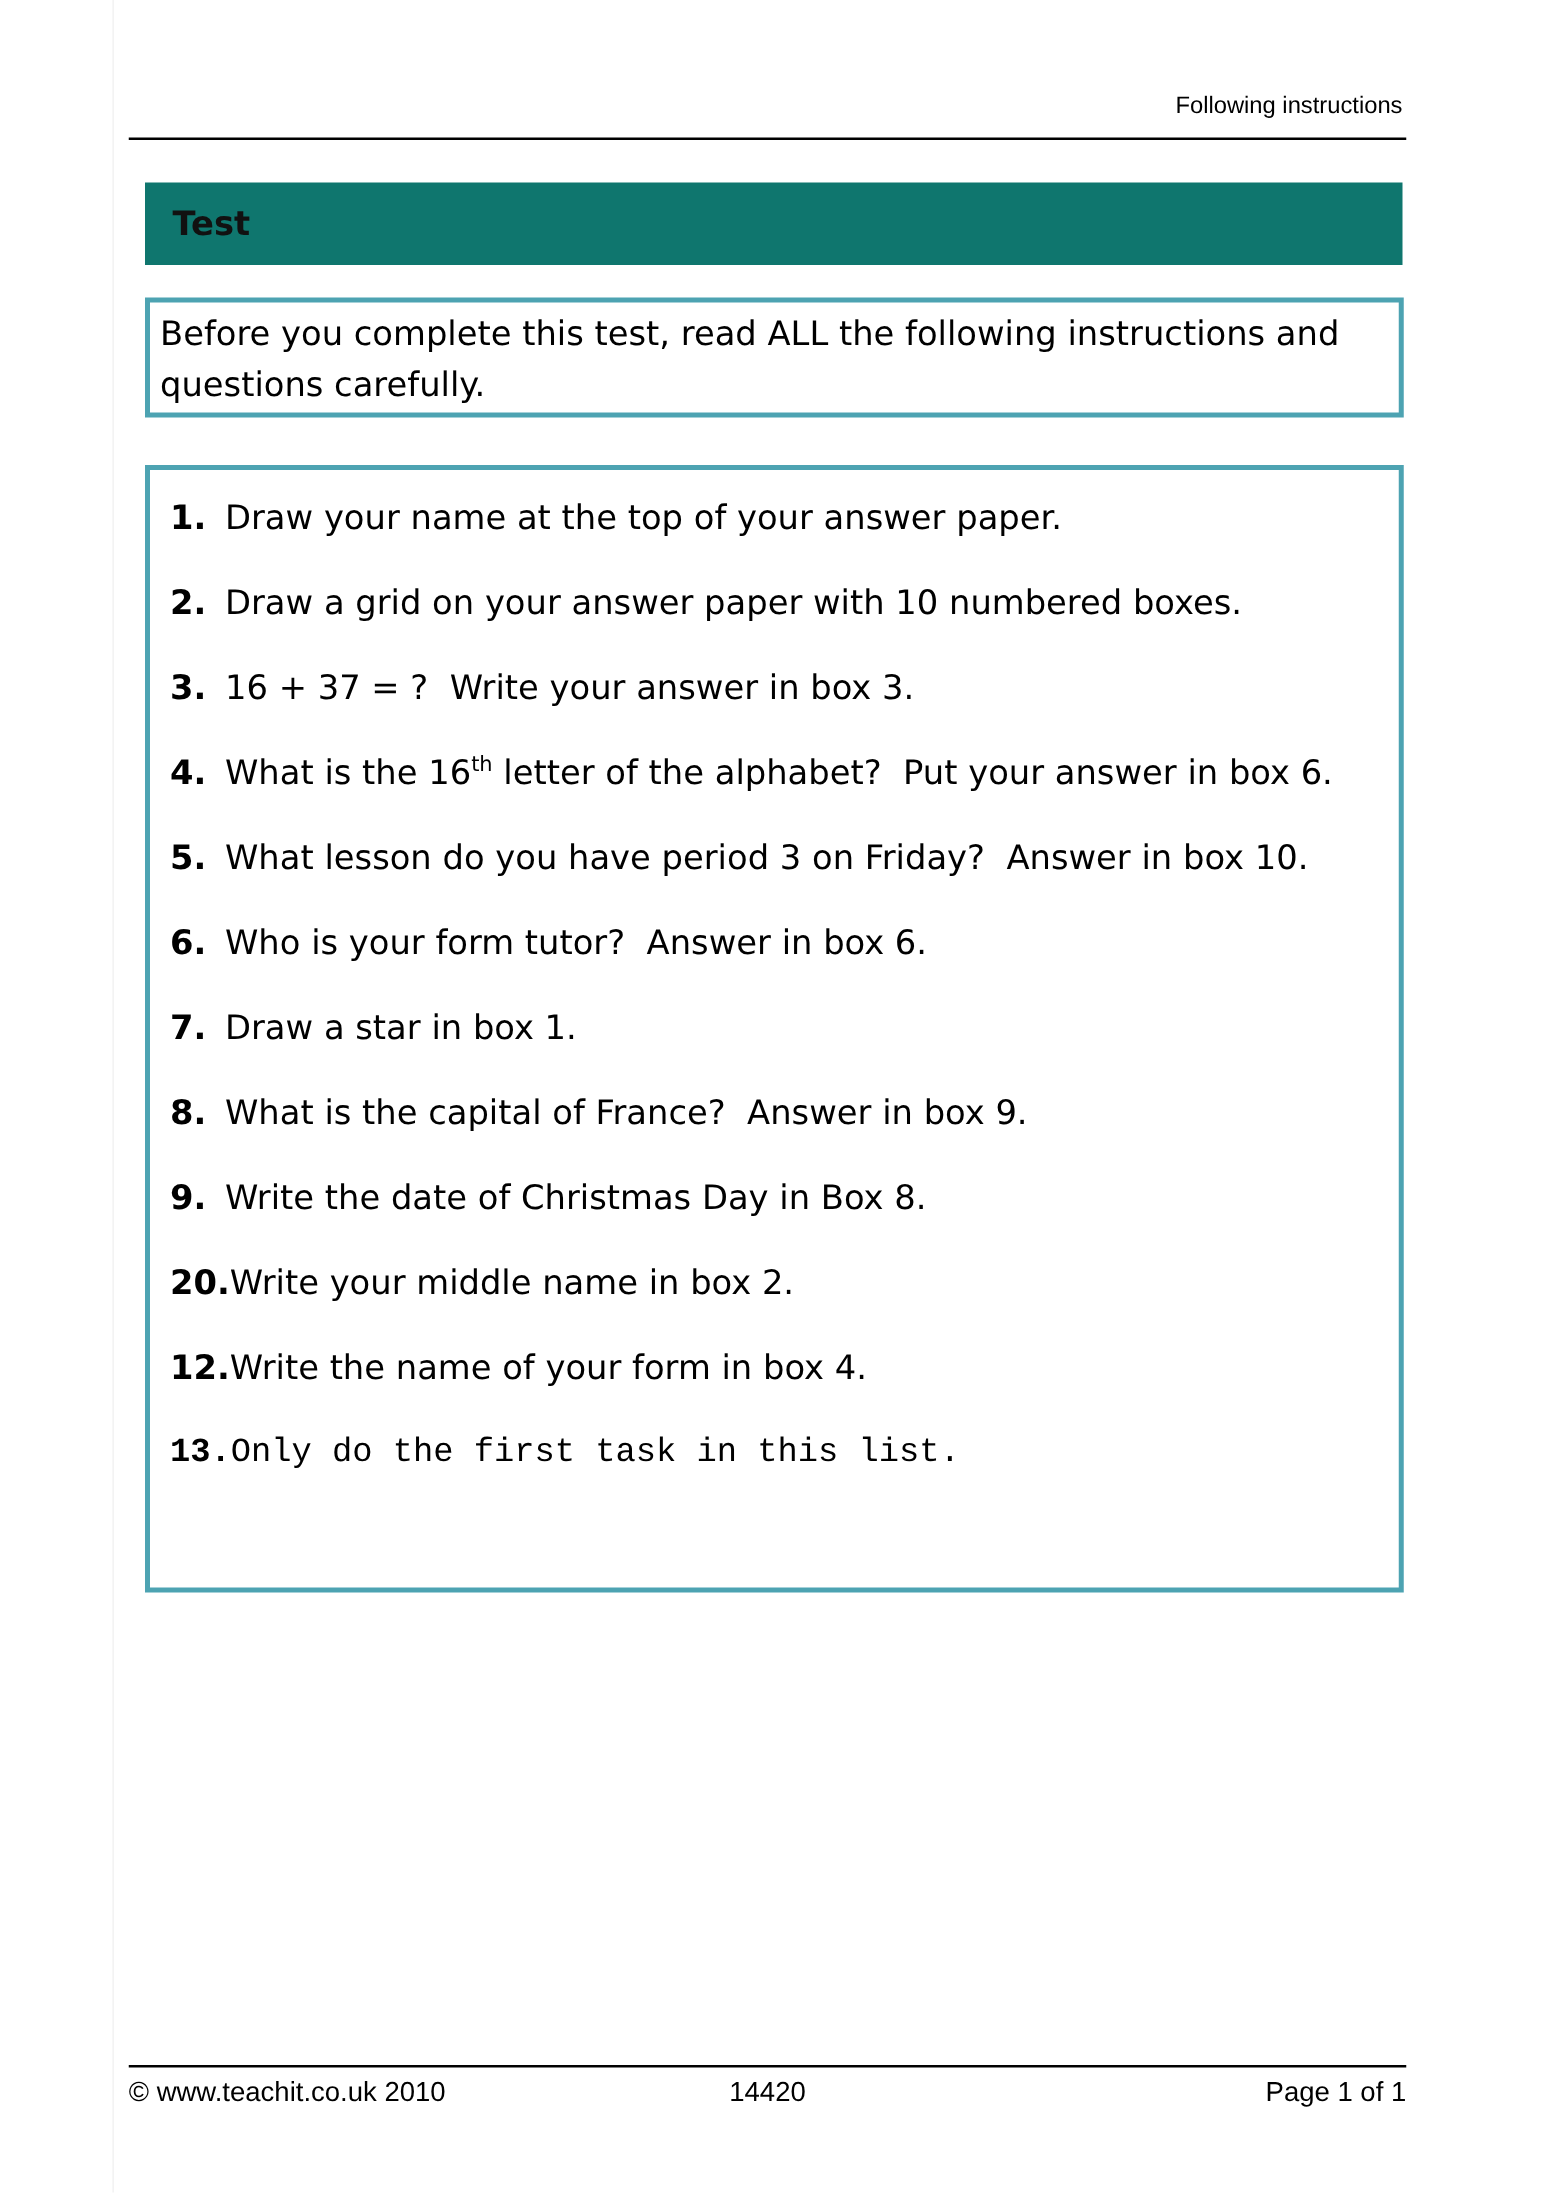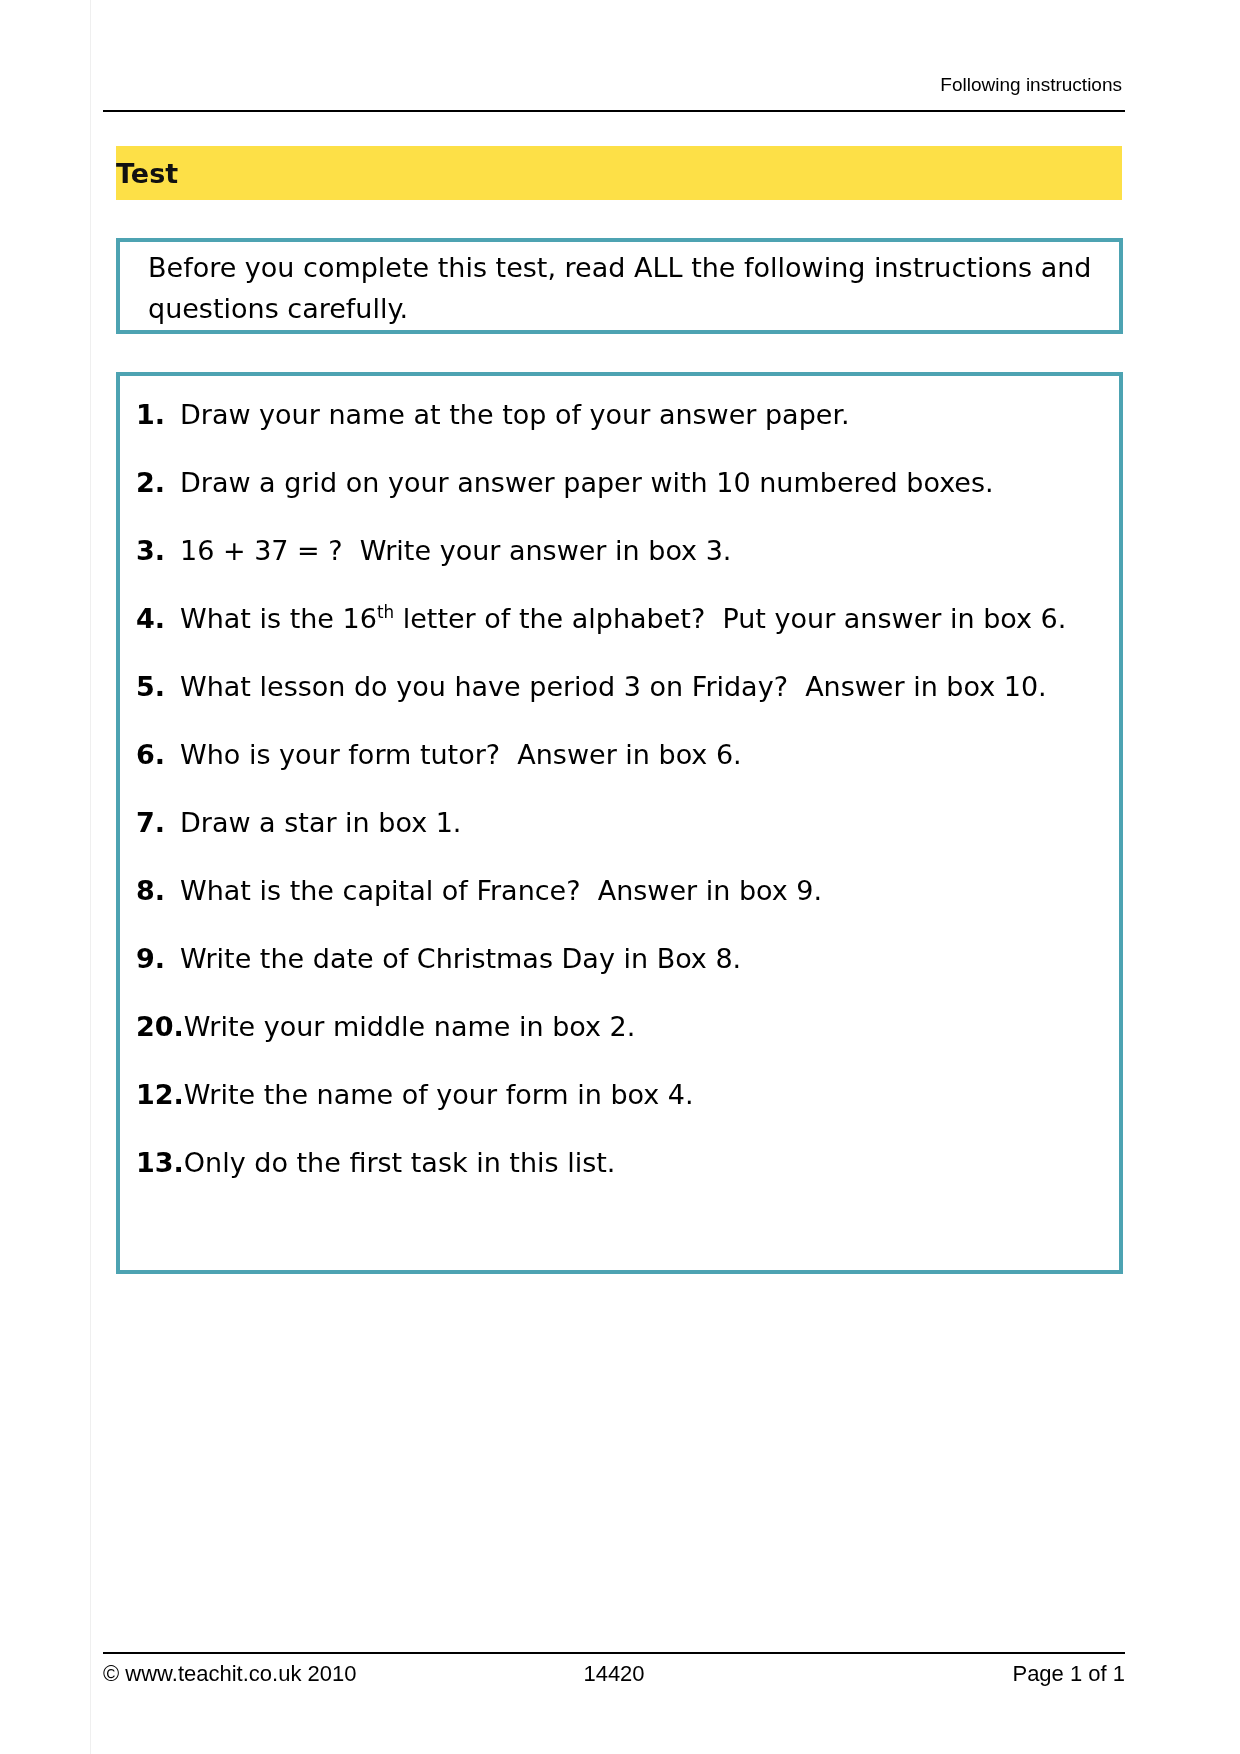--- a/index.html
+++ b/index.html
@@ -28,37 +28,38 @@
   }
   .header-rule {
     position: absolute;
     left: 103px; top: 110px;
     width: 1022px; height: 2px;
     background: #000;
   }
   .section-bar {
     position: absolute;
     left: 116px; top: 146px;
-    width: 1006px; height: 54px;
-    background: #fde047;
+    width: 1006px; height: 66px;
+    background: #0f766e;
     display: flex;
     align-items: center;
+    padding-left: 22px;
   }
   .section-bar .section-title {
     font-size: 27px;
     font-weight: bold;
     color: #111;
   }
   .intro-box {
     position: absolute;
     left: 116px; top: 238px;
     width: 1007px; height: 96px;
     border: 4px solid #4da3b2;
     background: #fff;
-    padding: 5px 18px 0 28px;
+    padding: 5px 18px 0 8px;
   }
   .intro-box .intro-text {
     font-size: 27px;
     line-height: 41px;
     white-space: pre-wrap;
   }
   .questions-box {
     position: absolute;
     left: 116px; top: 372px;
     width: 1007px; height: 902px;
@@ -67,21 +68,21 @@
     padding: 21px 20px 0 16px;
   }
   .q-item {
     display: flex;
     align-items: baseline;
     min-height: 36px;
     margin-bottom: 32px;
     font-size: 27px;
     line-height: 36px;
   }
-  .q-item:last-child { margin-bottom: 0; }
+  .q-item:last-child { margin-bottom: 0; font-family: Liberation Mono, monospace; }
   .q-num {
     flex: 0 0 44px;
     font-weight: bold;
     white-space: pre;
   }
   .q-text { white-space: pre-wrap; }
   .q-text sup {
     font-size: 0.62em;
     vertical-align: super;
     line-height: 0;

